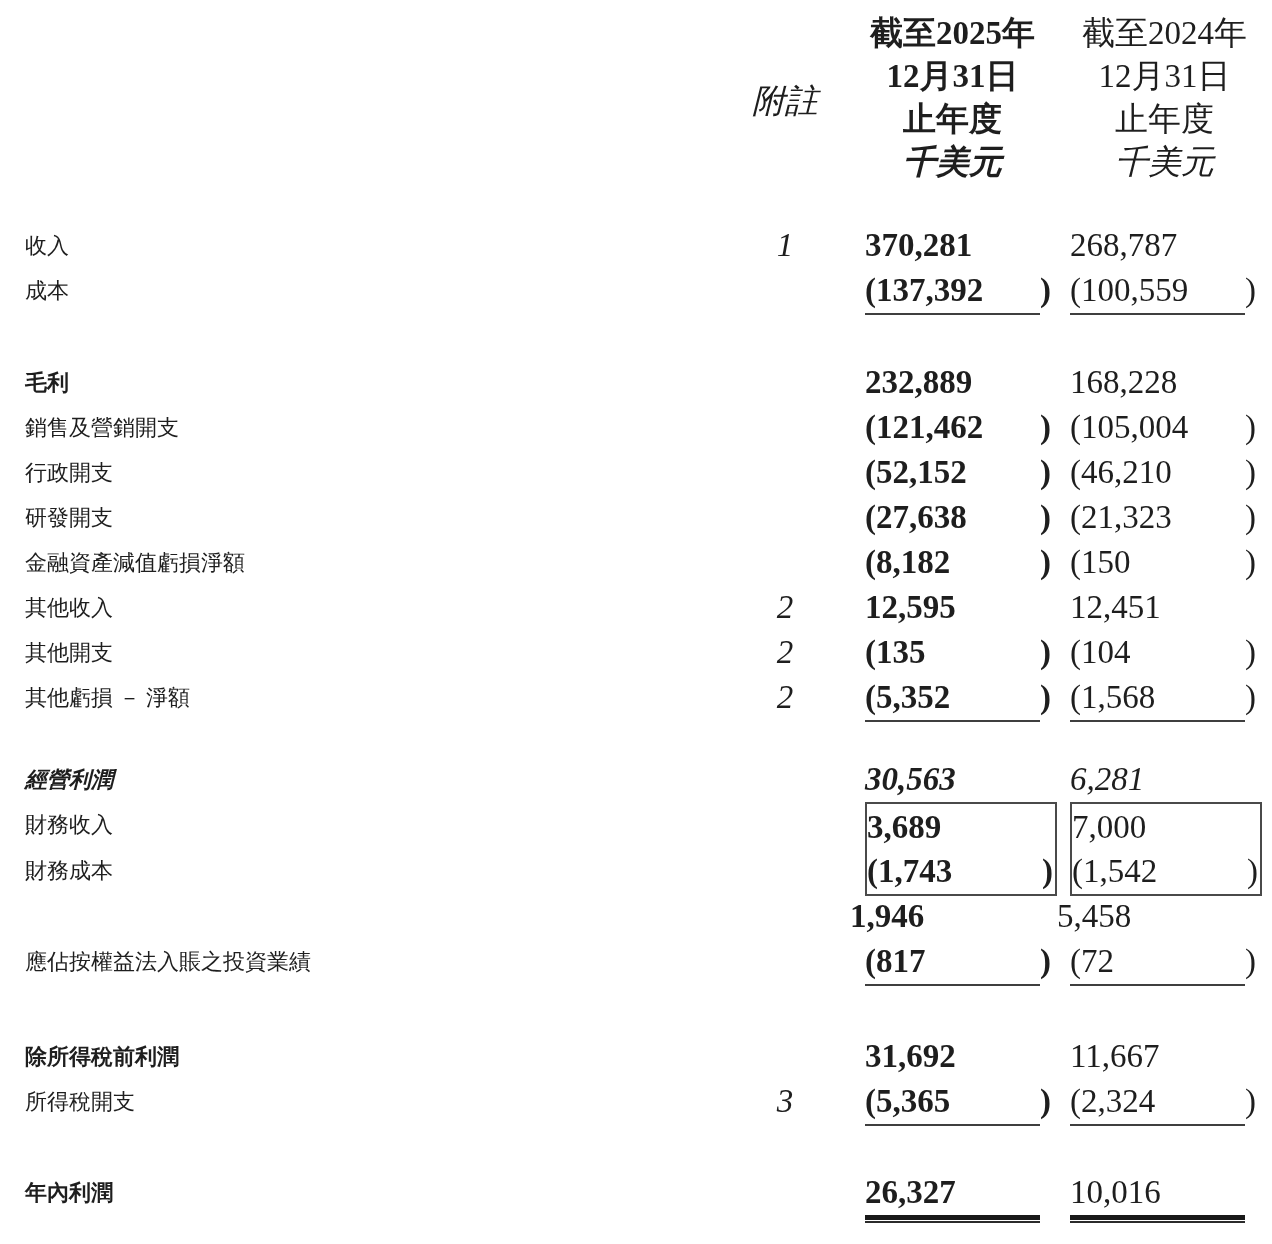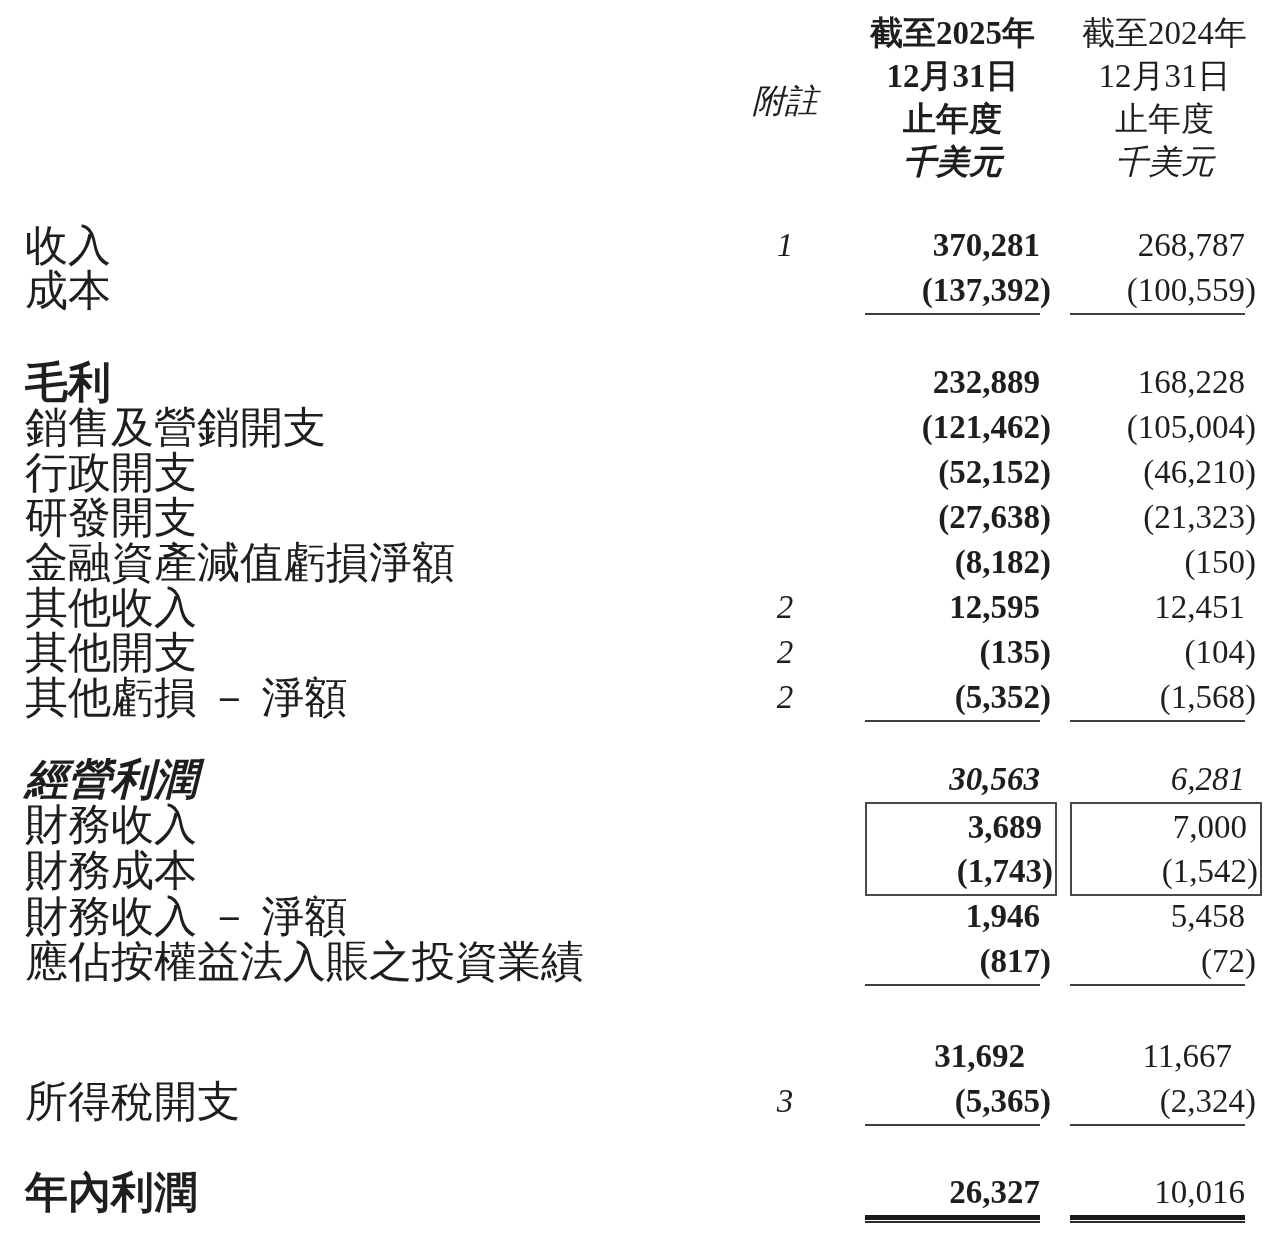--- a/index.html
+++ b/index.html
@@ -24,26 +24,26 @@
   .thead { }
   .hcell { line-height:43px; text-align:center; white-space:nowrap; }
   .h25 { padding-right:17px; font-weight:bold; }
   .h24 { padding-right:3px; }
   .hline.it { font-style:italic; }
   .h-note { margin-top:68px; line-height:43px; text-align:center; font-style:italic; }
 
   
   .rows { margin-top:39px; }
   .row { height:45px; line-height:45px; }
-  .label { font-size:43px; white-space:nowrap; }
+  .label { font-size:22px; white-space:nowrap; }
   .note  { text-align:center; font-style:italic; }
   .bl .label { font-weight:bold; }
 
   .amt { text-align:right; white-space:nowrap; height:100%; }
-  .num   { display:inline-block; width:175px; height:100%; text-align:right; position:relative; }
+  .num   { display:inline-block; width:175px; height:100%; text-align:left; position:relative; }
   .paren { display:inline-block; width:17px; text-align:left; }
   .c25 { font-weight:bold; }
 
   
   .u .num { border-bottom:2px solid #3f3f3f; }
 
   
   .uu .num { border-bottom:5px solid #191919; }
   .uu .num::after {
     content:""; position:absolute; left:0; right:0; bottom:-8px;
@@ -200,38 +200,38 @@
     <div class="grid-row row boxb">
       <div class="label">財務成本</div>
       <div class="note"></div>
       <div></div>
       <div class="amt c25"><span class="num">(1,743</span><span class="paren">)</span></div>
       <div></div>
       <div class="amt"><span class="num">(1,542</span><span class="paren">)</span></div>
     </div>
 
     <div class="grid-row row">
-      <div class="label">財務收入 － 淨額</div>
       <div class="note"></div>
       <div></div>
       <div class="amt c25"><span class="num">1,946</span><span class="paren"></span></div>
       <div></div>
       <div class="amt"><span class="num">5,458</span><span class="paren"></span></div>
     </div>
 
     <div class="grid-row row u">
       <div class="label">應佔按權益法入賬之投資業績</div>
       <div class="note"></div>
       <div></div>
       <div class="amt c25"><span class="num">(817</span><span class="paren">)</span></div>
       <div></div>
       <div class="amt"><span class="num">(72</span><span class="paren">)</span></div>
     </div>
 
     <div class="grid-row row bl mt-c">
+      <div class="label">除所得稅前利潤</div>
       <div class="note"></div>
       <div></div>
       <div class="amt c25"><span class="num">31,692</span><span class="paren"></span></div>
       <div></div>
       <div class="amt"><span class="num">11,667</span><span class="paren"></span></div>
     </div>
 
     <div class="grid-row row u">
       <div class="label">所得稅開支</div>
       <div class="note">3</div>

